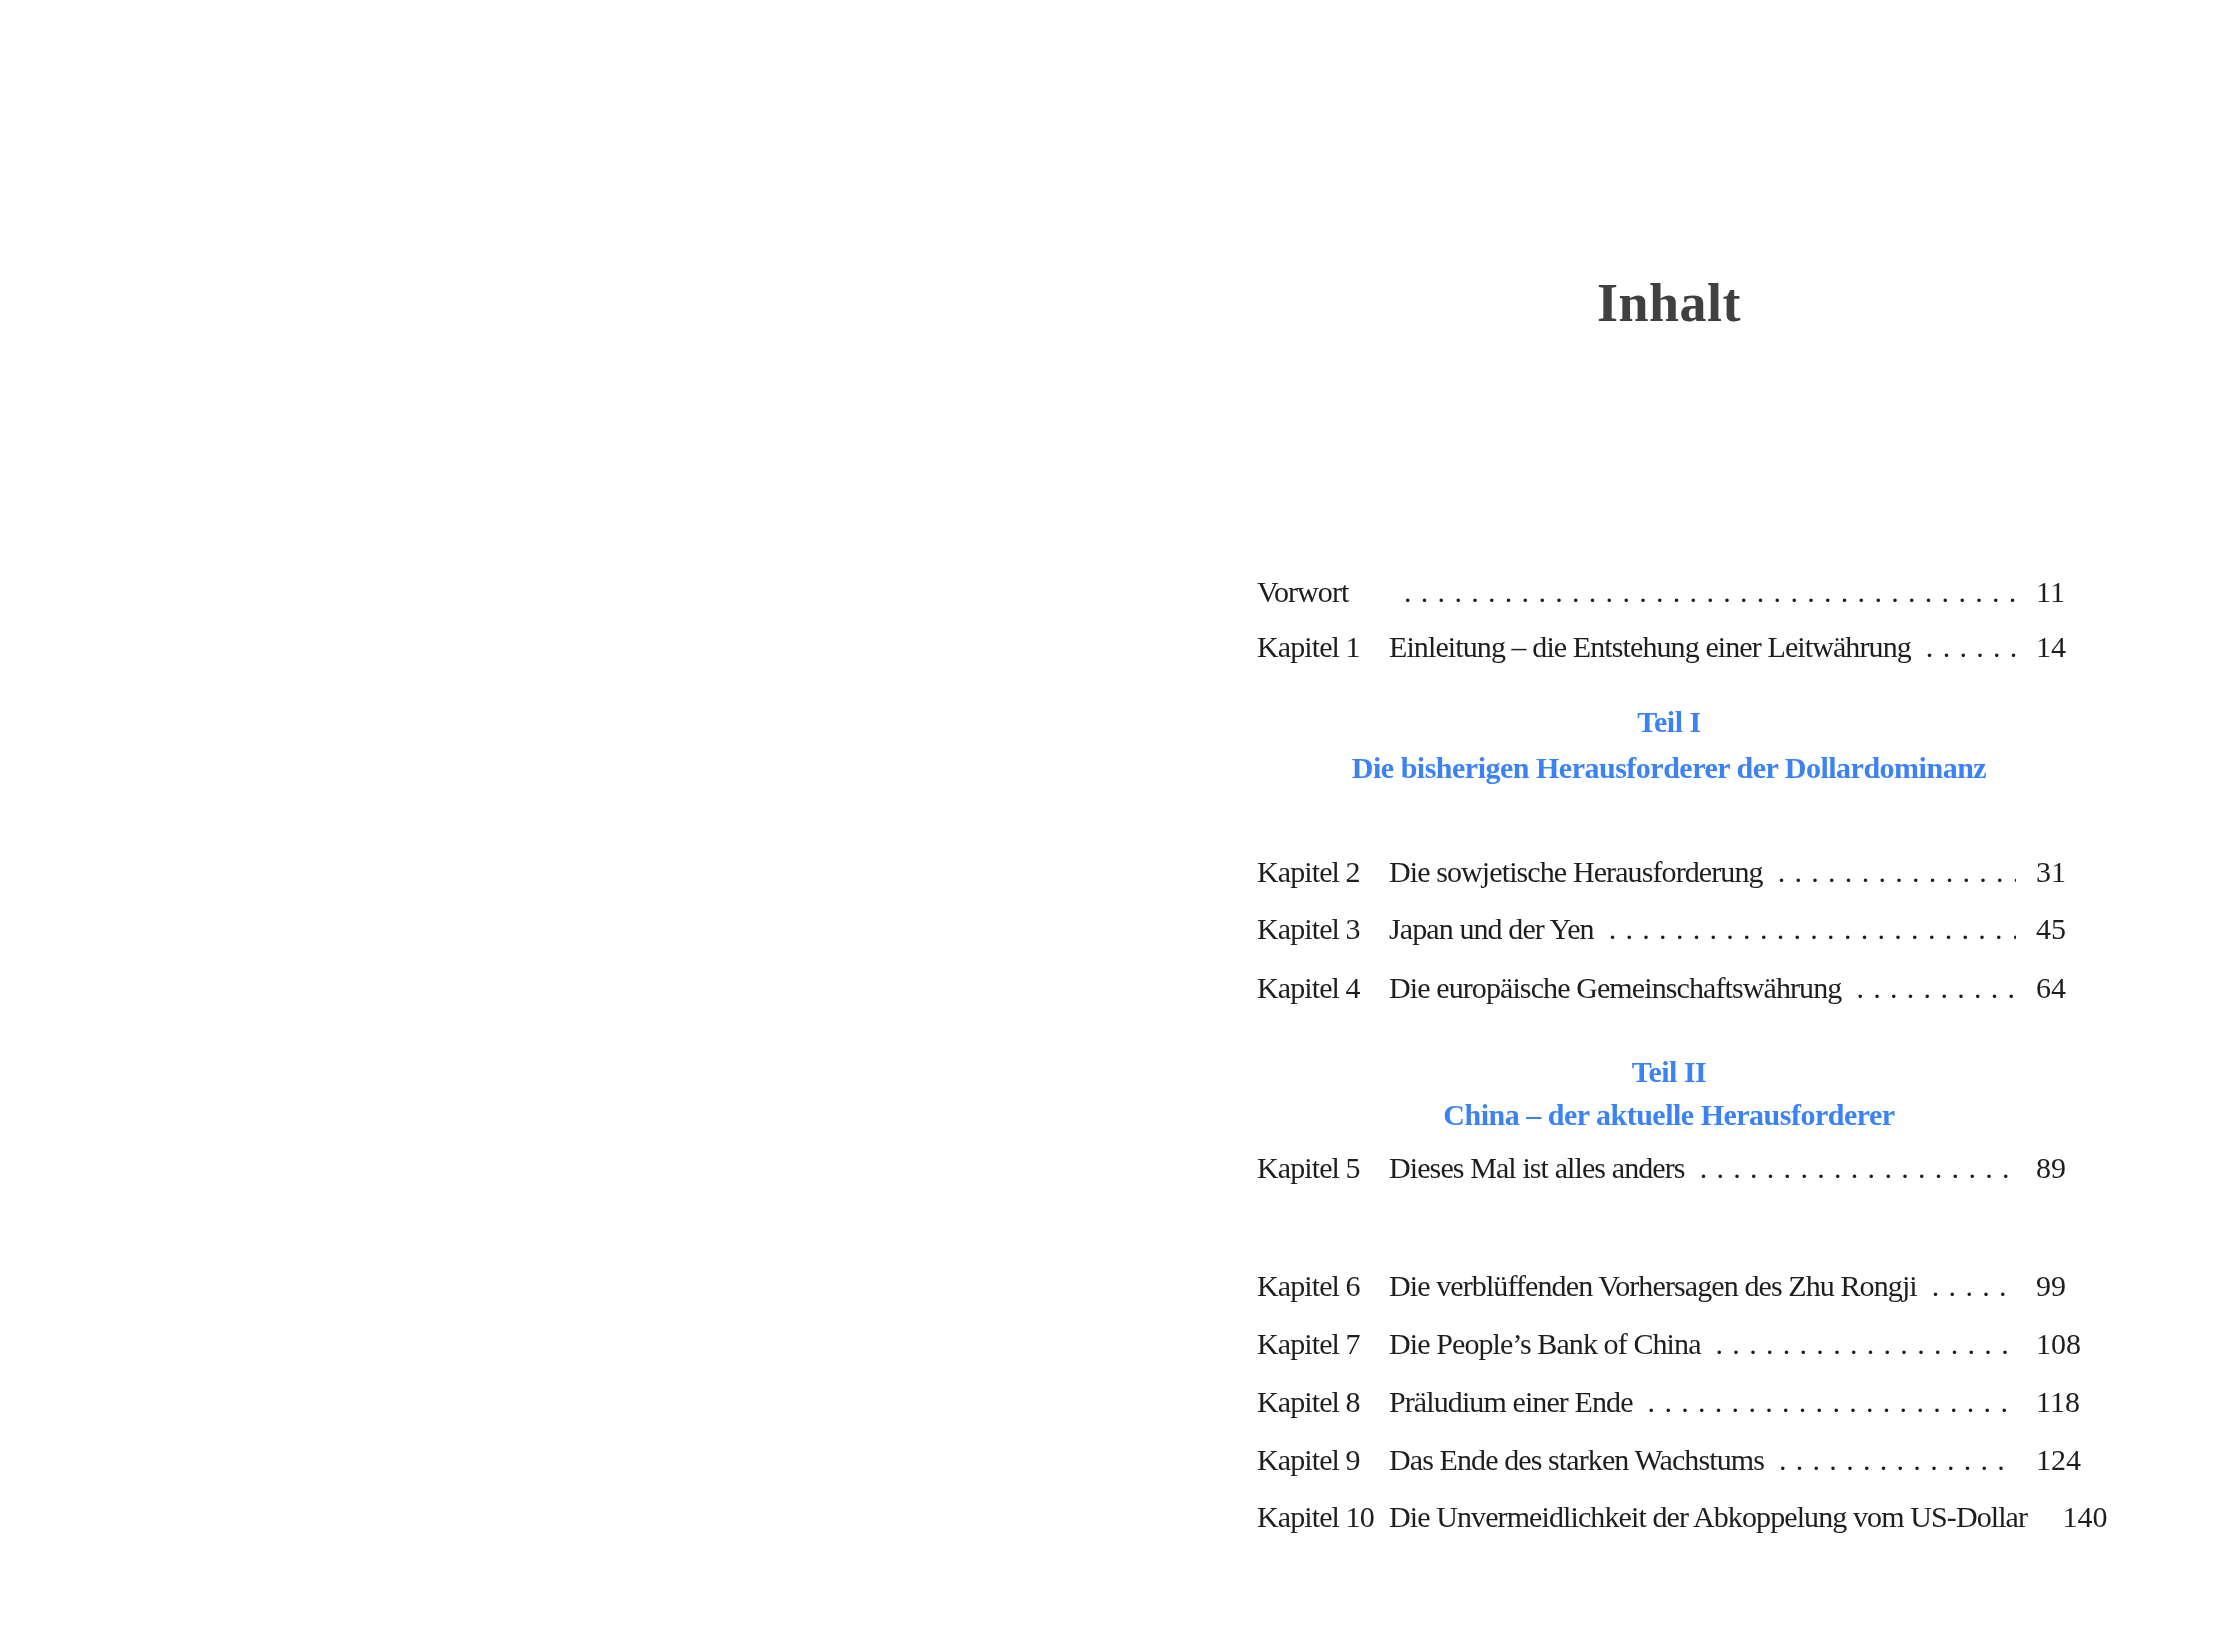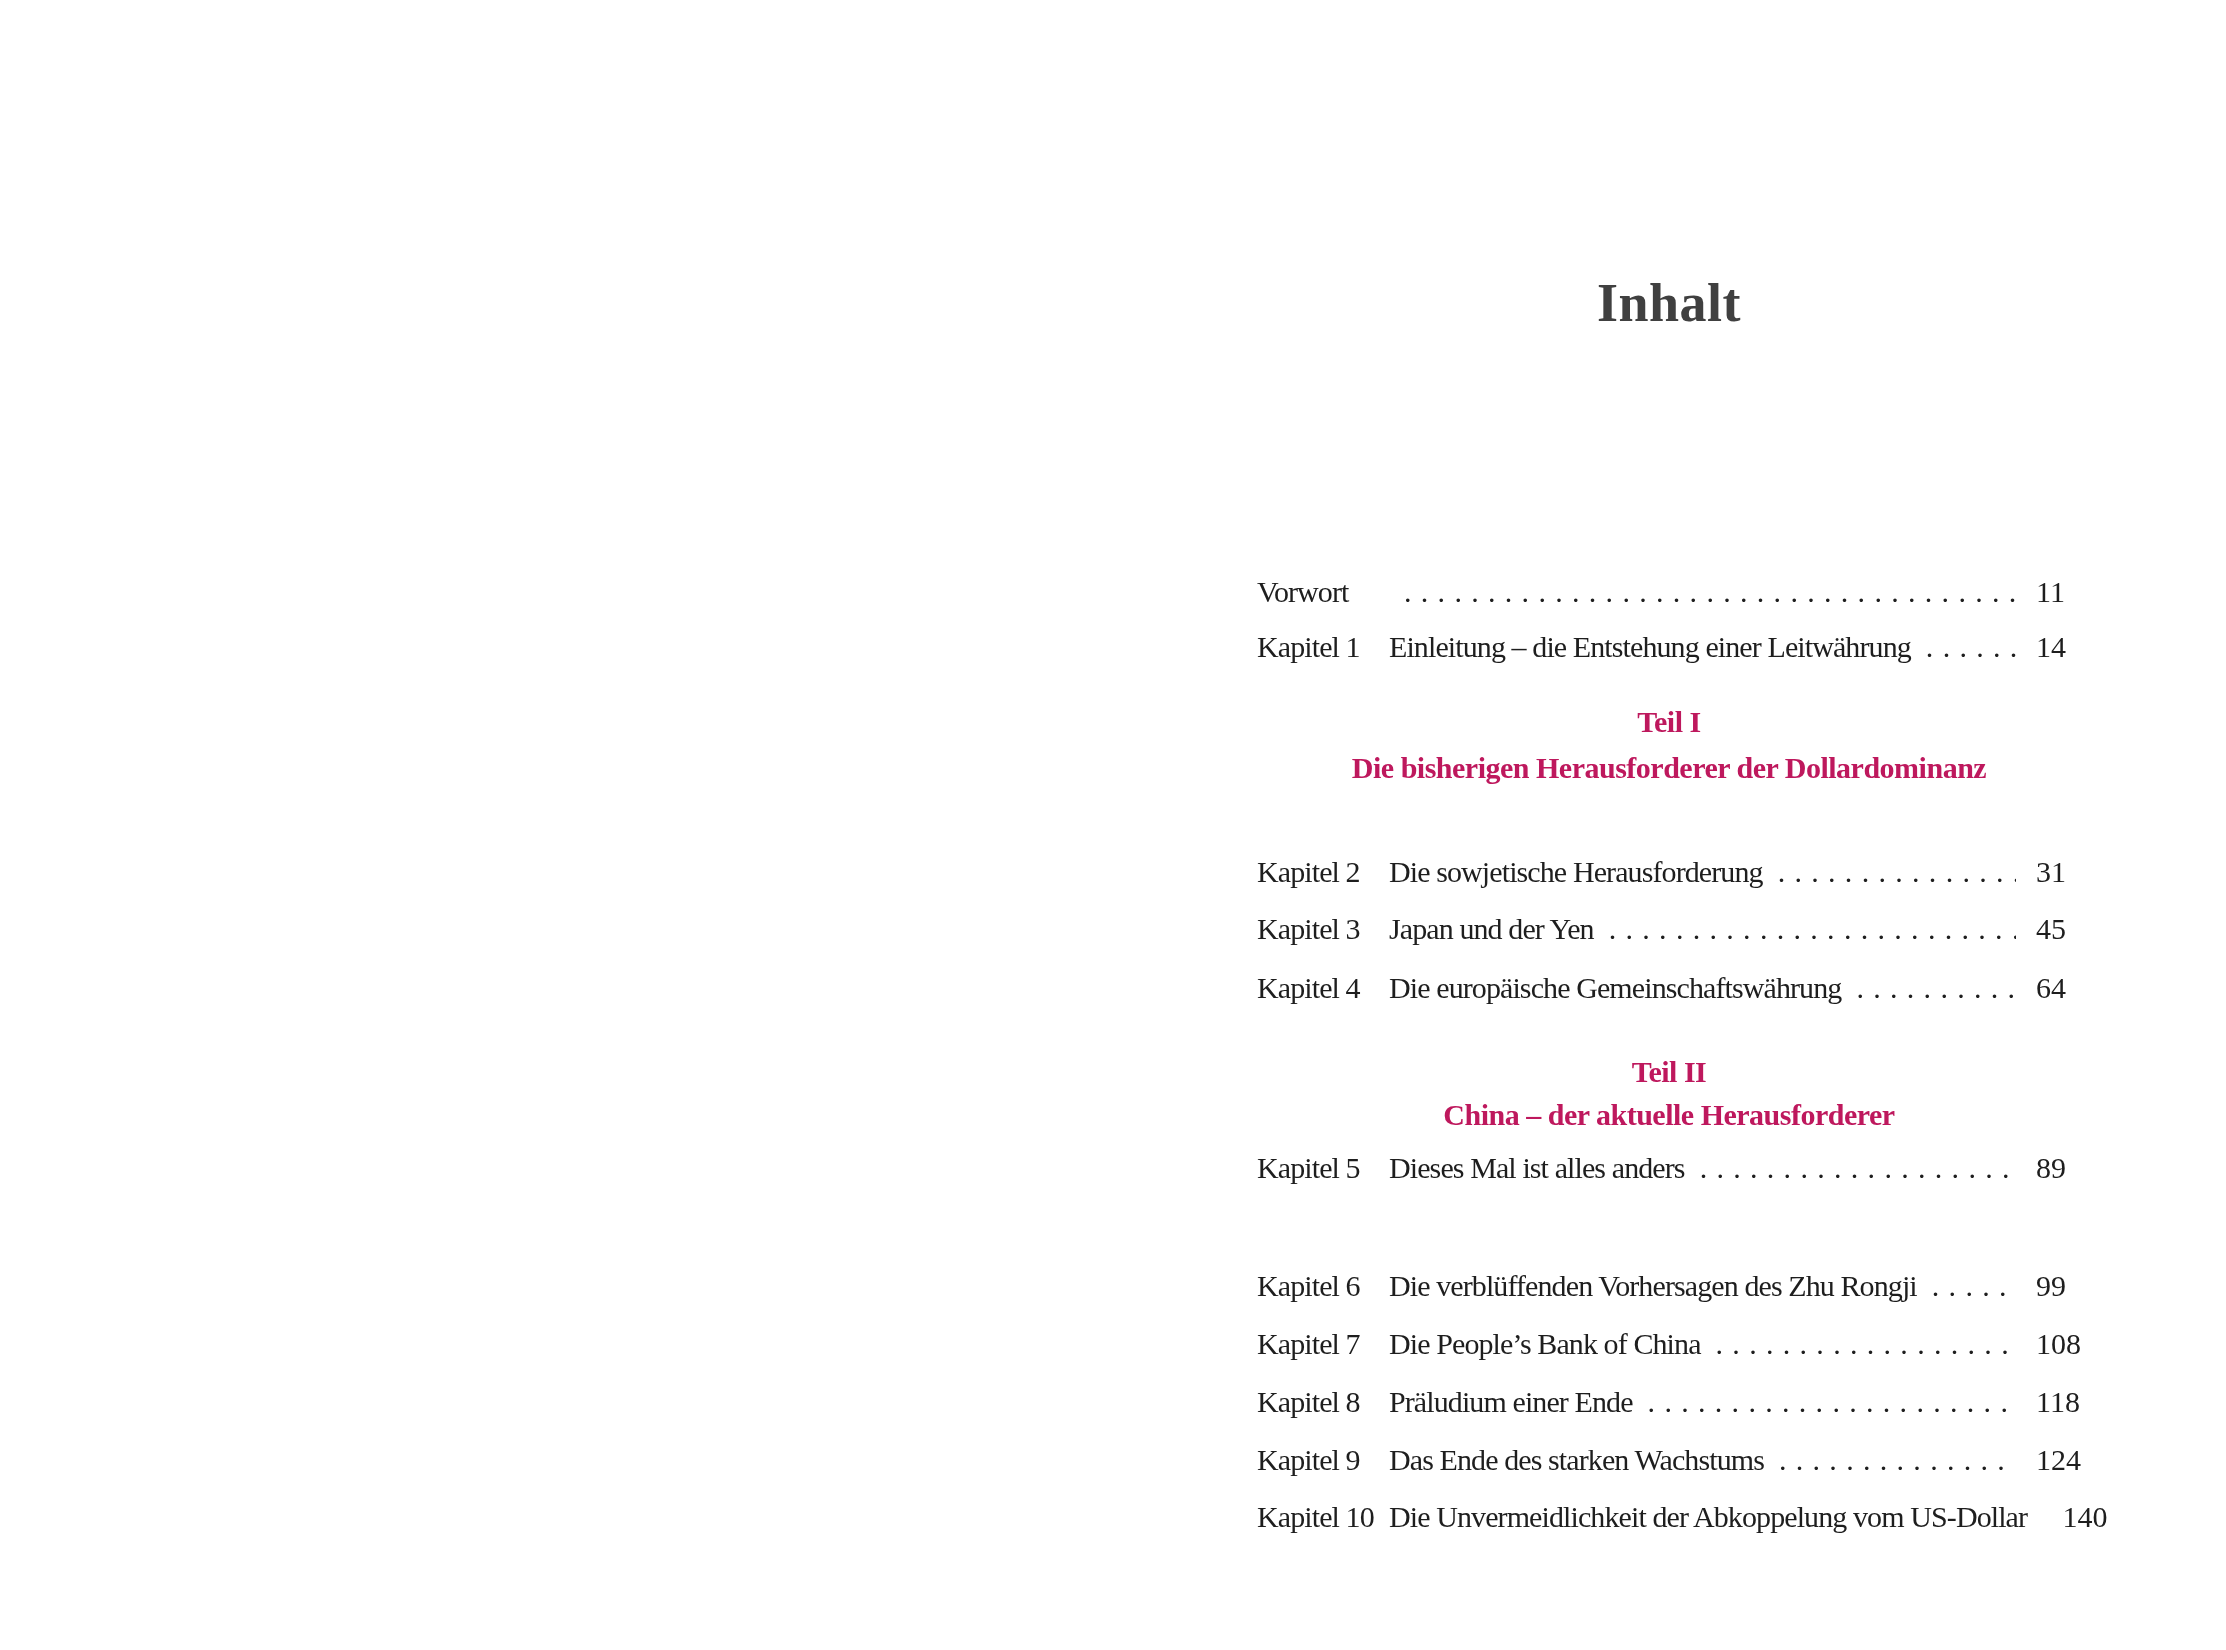--- a/index.html
+++ b/index.html
@@ -80,21 +80,21 @@
   }
   .part-line {
     position: absolute;
     left: 0;
     width: 100%;
     text-align: center;
     font-weight: bold;
     font-size: 30px;
     line-height: 37px;
     letter-spacing: -0.5px;
-    color: #be185d;
+    color: #3b82f6;
     white-space: nowrap;
   }
 </style>
 </head>
 <body>
 
 <div class="sheet">
   <div class="toc">
 
     <div class="page-title">Inhalt</div>

